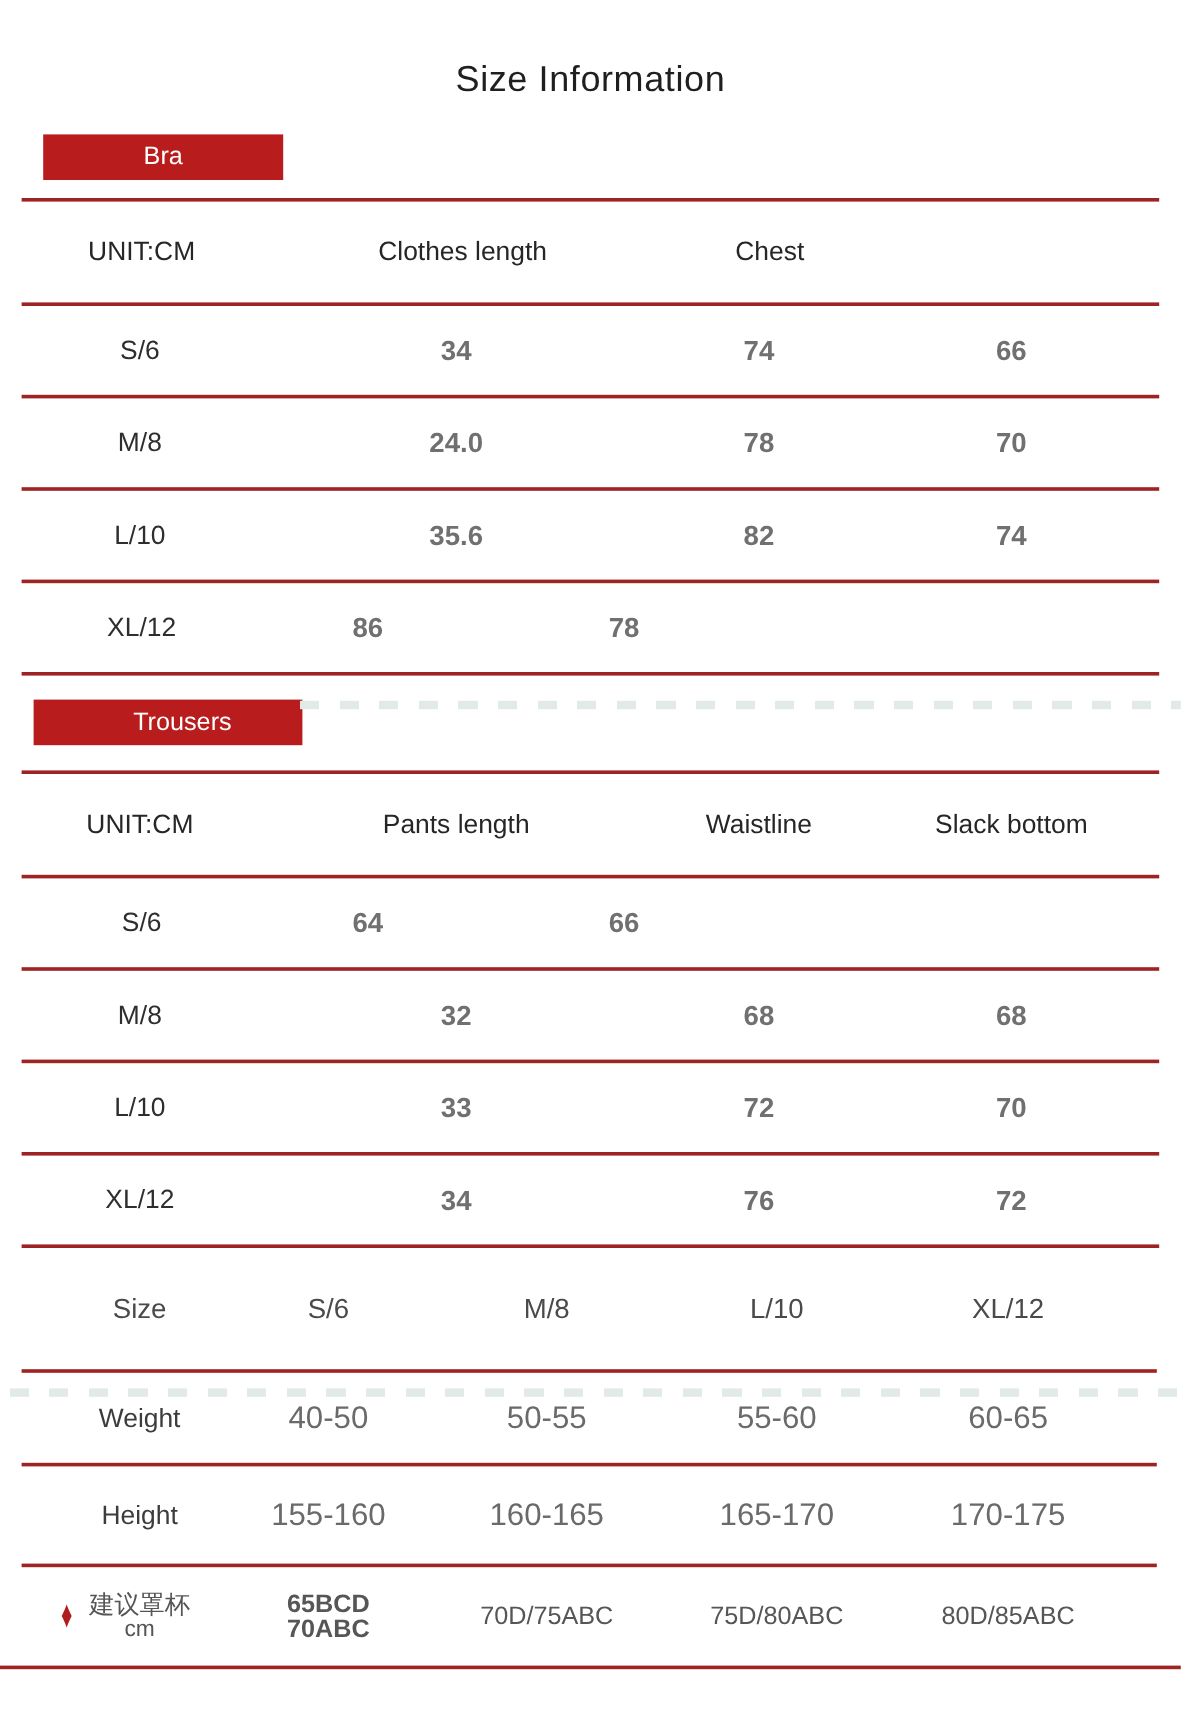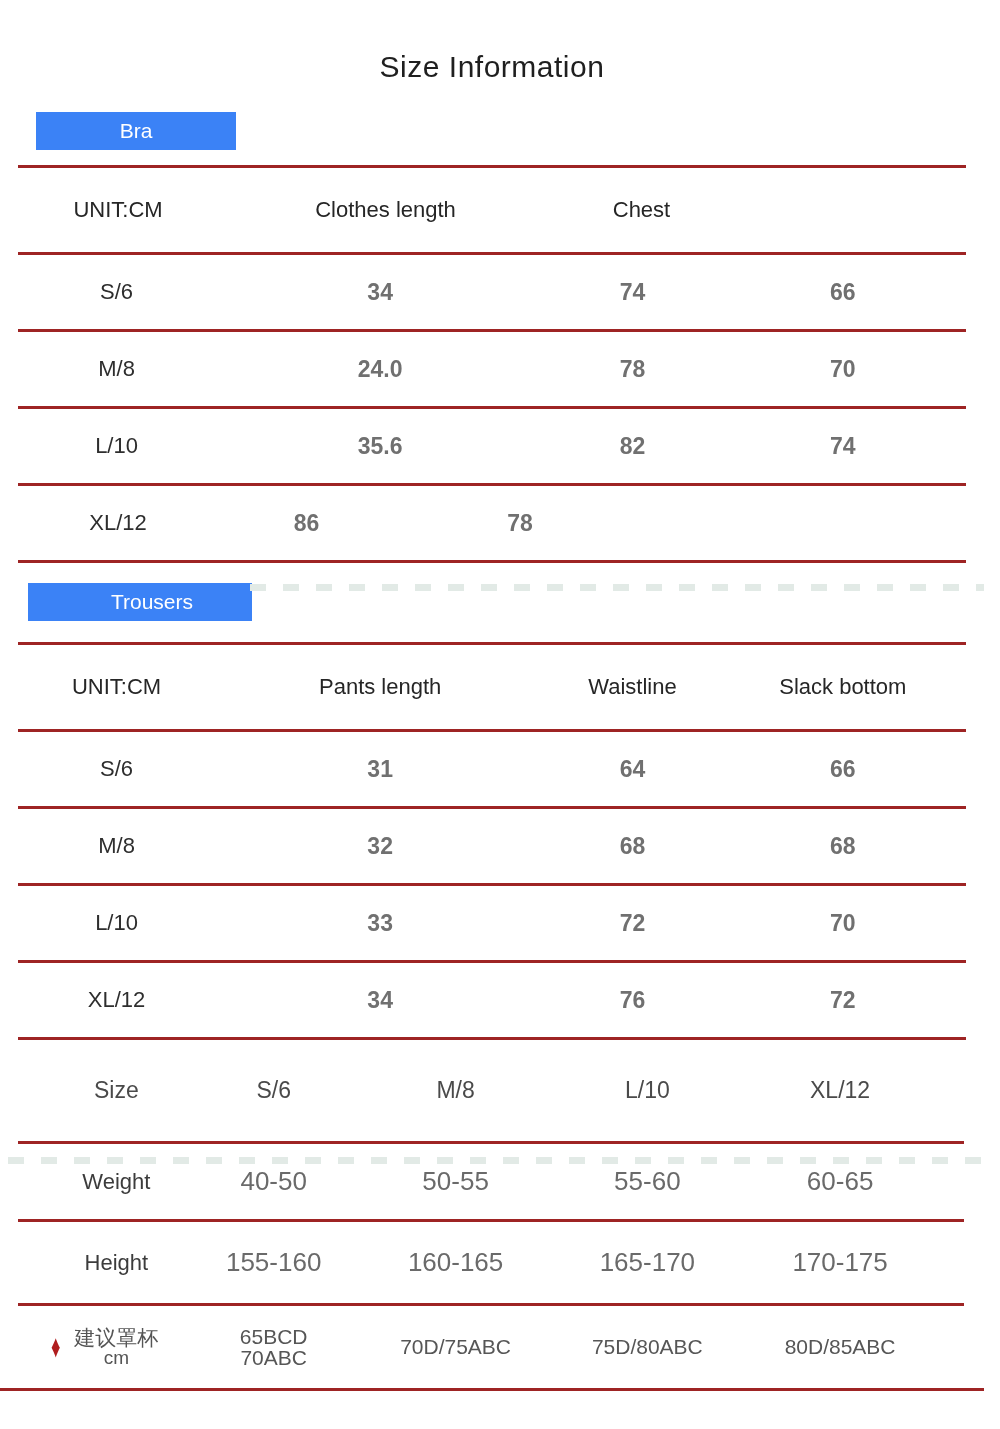--- a/index.html
+++ b/index.html
@@ -20,21 +20,21 @@
     padding-top:50px;
     text-align:center;
     font-size:30px;
     font-weight:400;
     letter-spacing:0.5px;
     color:#1f1f1f;
   }
   .section-label {
     width:200px;
     height:38px;
-    background:#3b82f6;
+    background:#b91c1c;
     color:#ffffff;
     display:flex;
     align-items:center;
     justify-content:center;
     font-size:21px;
   }
   .bra-label { margin:28px 0 0 36px; }
   .trousers-label { margin:20px 0 0 28px;padding-left:24px; }
 
   .size-table { margin:0 18px 0 18px; border-top:3px solid #9e2424; }
@@ -81,21 +81,21 @@
     left:30px;
     top:50%;
     transform:translateY(-52%) scale(0.62,1.05);
     color:#b01d1e;
     font-size:30px;
     line-height:1;
   }
   .cup-stack { display:flex; flex-direction:column; line-height:1.0; }
   .cup-name { color:#555555; font-size:21px; }
   .cup-unit { color:#555555; font-size:19px; }
-  .two-line { display:flex; flex-direction:column; justify-content:flex-start; line-height:1.02; }
+  .two-line { display:flex; flex-direction:column; justify-content:flex-start; line-height:1.02;font-weight:bold; }
   .cup-value { color:#565656; font-size:21px; }
 
   .dash {
     position:absolute;
     height:7px;
     background:repeating-linear-gradient(90deg,#e2eae6 0,#e2eae6 16px,transparent 16px,transparent 33px);
   }
   .dash1 { top:584px; left:250px; width:742px; }
   .dash2 { top:1157px; left:8px; width:984px; }
 
@@ -151,21 +151,20 @@
 
   <div class="size-table trousers-table">
     <div class="row header4">
       <div class="cell c1 col-header">UNIT:CM</div>
       <div class="cell c2 col-header">Pants length</div>
       <div class="cell c3 col-header">Waistline</div>
       <div class="cell c4 col-header">Slack bottom</div>
     </div>
     <div class="row">
       <div class="cell c1 size-label">S/6</div>
-      <div class="cell c2 value">31</div>
       <div class="cell c3 value">64</div>
       <div class="cell c4 value">66</div>
     </div>
     <div class="row">
       <div class="cell c1 size-label">M/8</div>
       <div class="cell c2 value">32</div>
       <div class="cell c3 value">68</div>
       <div class="cell c4 value">68</div>
     </div>
     <div class="row">

